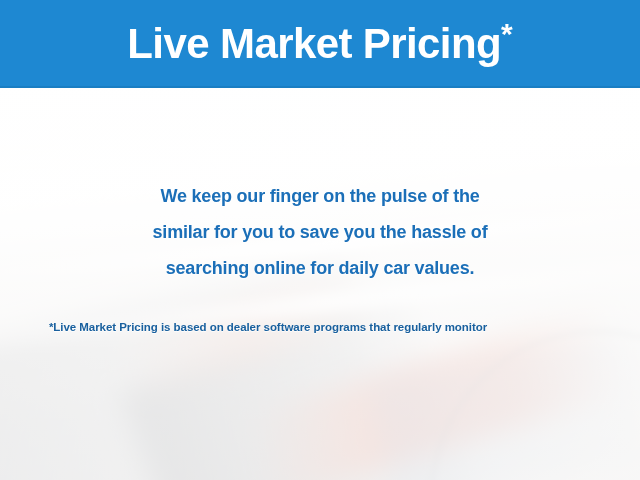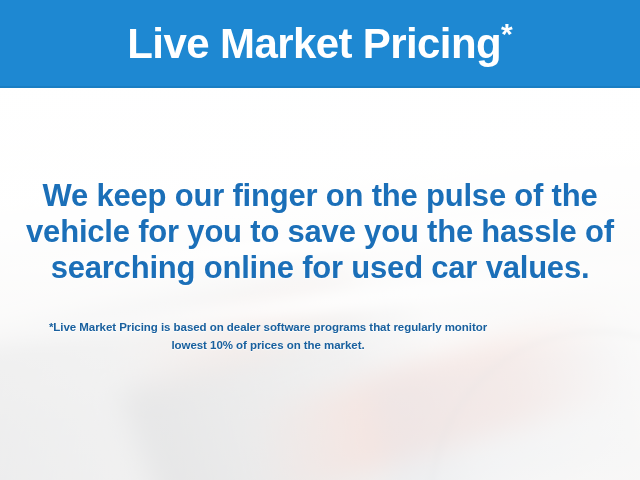--- a/index.html
+++ b/index.html
@@ -147,21 +147,21 @@
   }
 
   
   #headline {
     position: absolute;
     left: 0;
     top: 178px;
     width: 640px;
     text-align: center;
     color: #1B6FB8;
-    font-size: 31px;
+    font-size: 18px;
     font-weight: bold;
     line-height: 36px;
     letter-spacing: -0.2px;
     text-shadow: 0 1px 2px rgba(255,255,255,0.9);
   }
   #headline .hl-line { display: block; white-space: nowrap; }
 
   
   #disclaimer {
     position: absolute;
@@ -196,22 +196,21 @@
     <div class="bg-shape shape-streak-2"></div>
   </div>
   <div class="bg-wash"></div>
 
   <div id="header-band">
     <h1 id="header-title"><span>Live Market Pricing</span><span class="asterisk">*</span></h1>
   </div>
 
   <div id="headline">
     <span class="hl-line">We keep our finger on the pulse of the</span>
-    <span class="hl-line">vehicle for you to save you the hassle of</span>
-    <span class="hl-line">searching online for used car values.</span>
+    <span class="hl-line">similar for you to save you the hassle of</span>
+    <span class="hl-line">searching online for daily car values.</span>
   </div>
 
   <div id="disclaimer">
     <span class="dc-line">*Live Market Pricing is based on dealer software programs that regularly monitor</span>
-    <span class="dc-line">lowest 10% of prices on the market.</span>
   </div>
 
 </div>
 
 </body></html>

